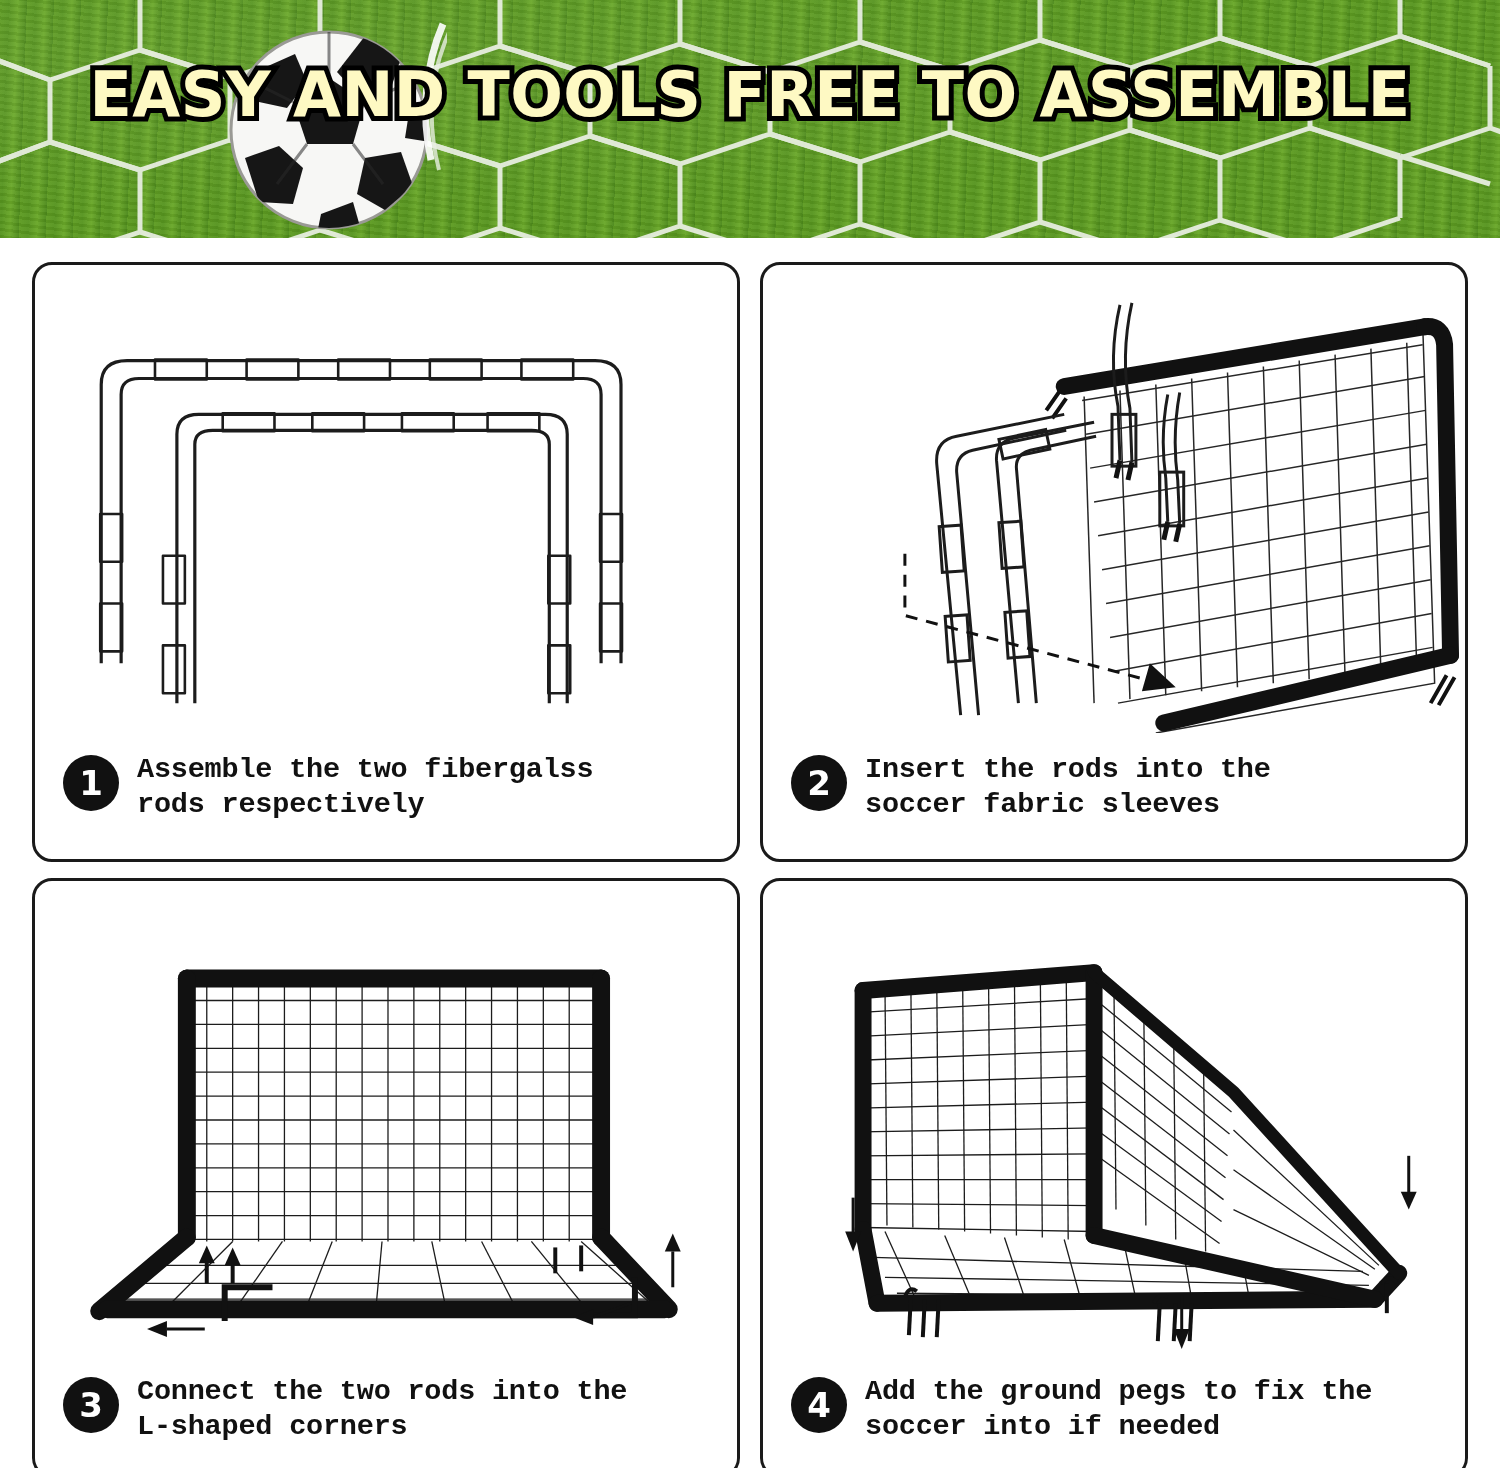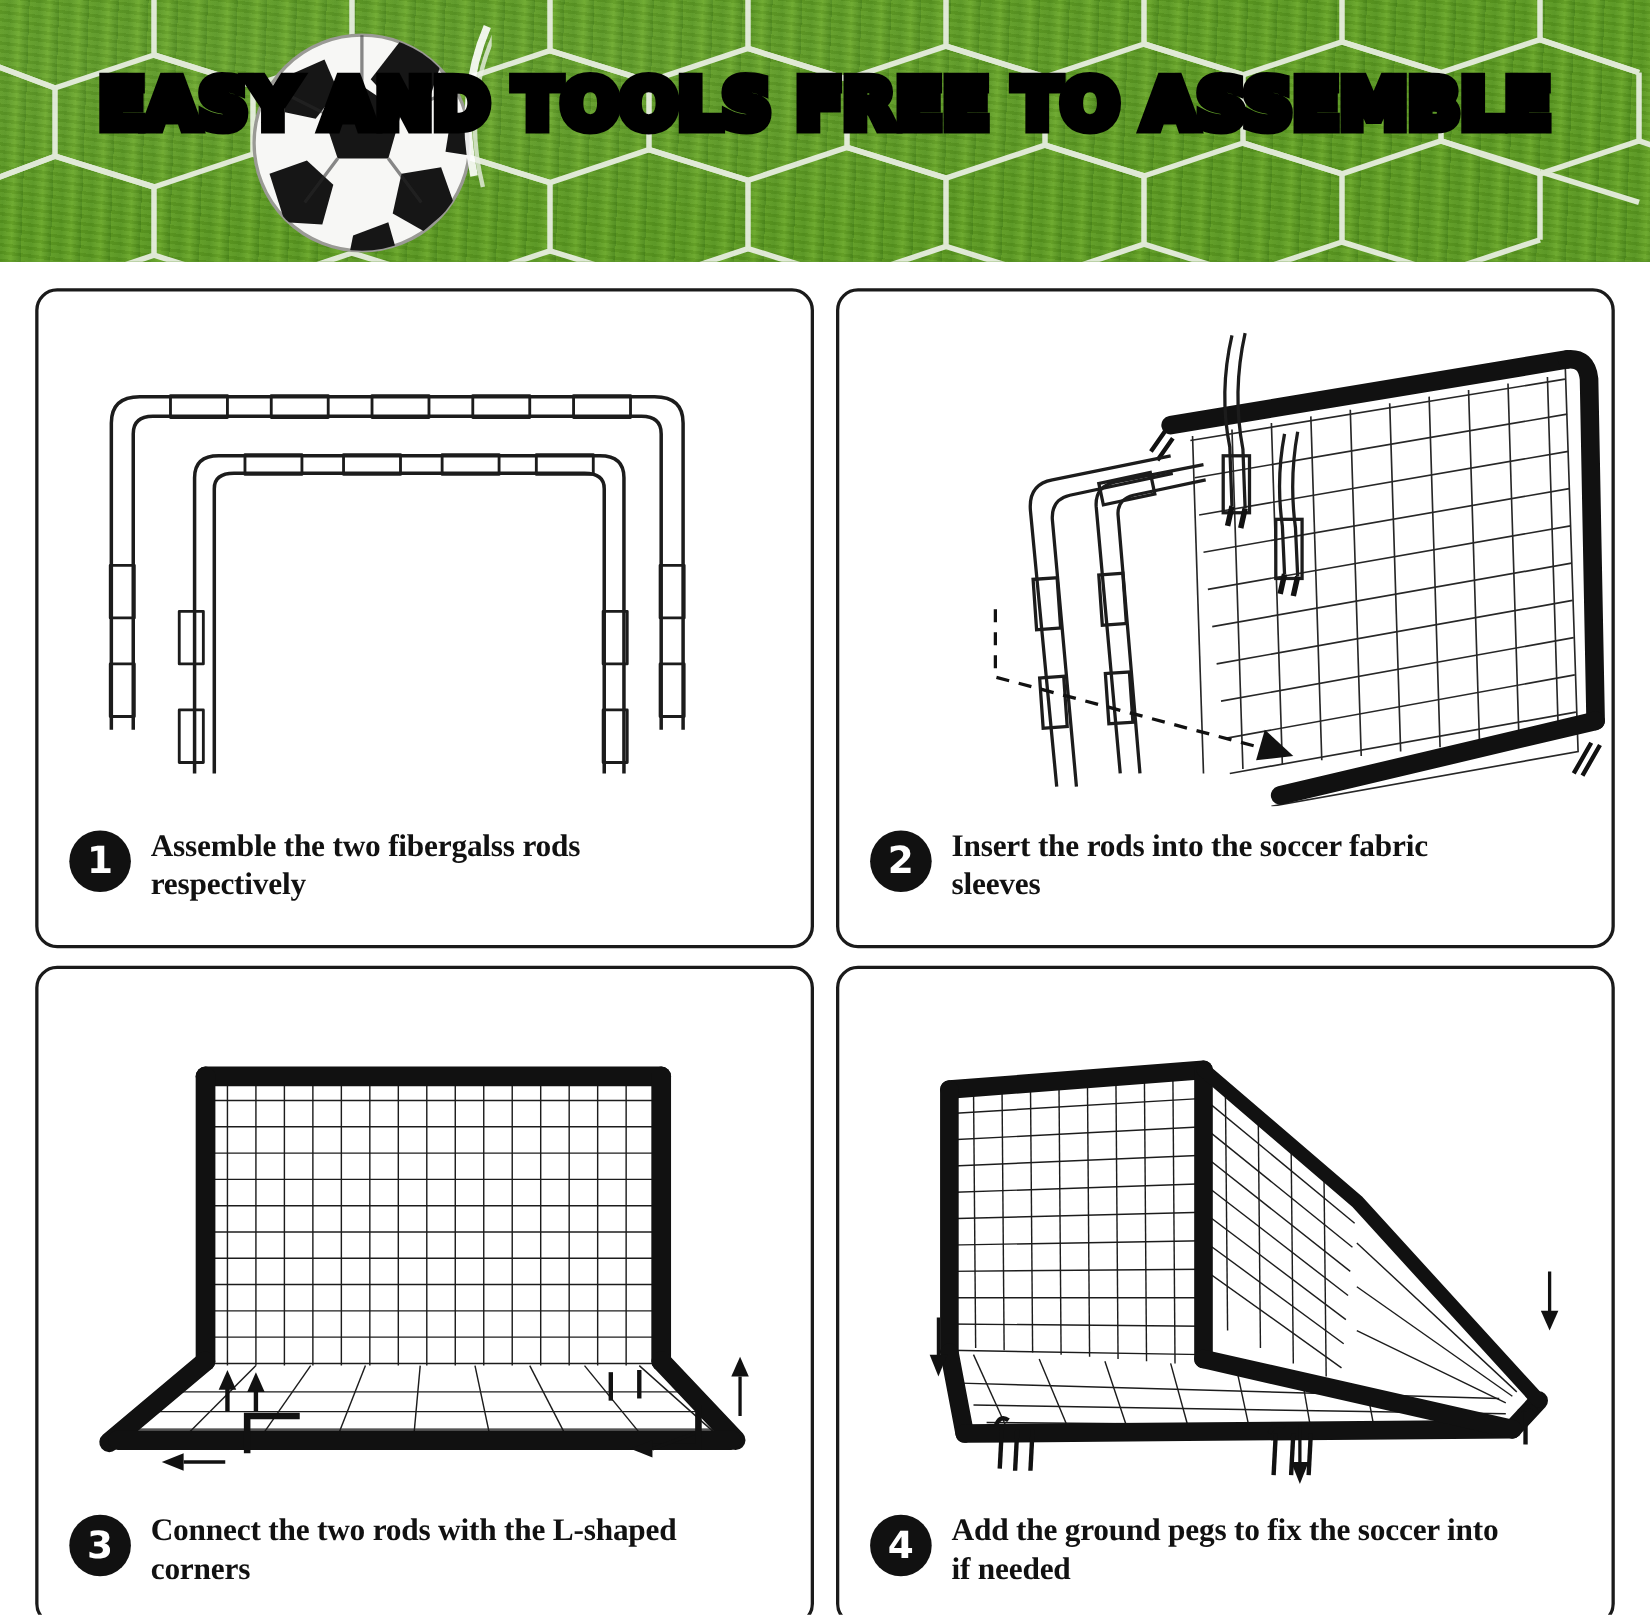--- a/index.html
+++ b/index.html
@@ -115,21 +115,21 @@
     align-items: center;
     justify-content: center;
     font-family: "DejaVu Sans", sans-serif;
     margin-top: 2px;
   }
   .caption-text {
     font-size: 28.5px;
     line-height: 1.22;
     font-weight: bold;
     color: #111;
-    font-family: Liberation Serif, serif;
+    font-family: Liberation Mono, monospace;
     letter-spacing: -0.2px;
     max-width: 520px;
   }
   
   .row2 .caption { bottom: 30px; }
 </style>
 </head>
 <body>
 
 <div class="hero">
@@ -187,21 +187,21 @@
       <polygon points="196,82 220,96 216,124 190,120"></polygon>
     </g>
     <g clip-path="url(#ballclip)" stroke="#2a2a2a" stroke-width="3" fill="none" opacity=".55">
       <path d="M114 60 L114 10 M150 84 L196 64 M138 126 L168 166 M92 126 L62 166 M78 84 L34 62"></path>
     </g>
     <path d="M228 6 C210 48 206 96 216 142" stroke="#ffffff" stroke-width="7" fill="none" opacity=".9"></path>
     <path d="M236 10 C214 56 212 104 224 152" stroke="#e8efe2" stroke-width="4" fill="none" opacity=".8"></path>
   </svg>
 
   <div class="hero-title">
-    <span style="-webkit-text-stroke:10px #000; paint-order:stroke fill; color:#000000;margin-top:32px;">EASY AND TOOLS FREE TO ASSEMBLE</span>
+    <span style="-webkit-text-stroke:10px #000; paint-order:stroke fill; color:#fef9c3;margin-top:32px;">EASY AND TOOLS FREE TO ASSEMBLE</span>
   </div>
 </div>
 
 <div class="steps">
 
   <div class="card">
     <div class="card-art">
       <svg viewBox="0 0 700 470" preserveAspectRatio="xMidYMid meet">
         <g fill="none" stroke="#1c1c1c" stroke-width="3.2" stroke-linejoin="round">
 
@@ -404,21 +404,21 @@
         </g>
         <g stroke="#111" stroke-width="3" fill="none">
           <path d="M130 450 L168 450"></path>
           <path d="M558 438 L596 424"></path>
           <path d="M638 372 L638 408"></path>
         </g>
       </svg>
     </div>
     <div class="caption">
       <div class="badge">3</div>
-      <div class="caption-text">Connect the two rods with the L-shaped corners</div>
+      <div class="caption-text">Connect the two rods into the L-shaped corners</div>
     </div>
   </div>
 
   <div class="card row2">
     <div class="card-art">
       <svg viewBox="0 0 700 470" preserveAspectRatio="xMidYMid meet">
 
         <g stroke="#1c1c1c" stroke-width="1.3" fill="none">
           <g>
             <path d="M96 108 L330 92"></path>

